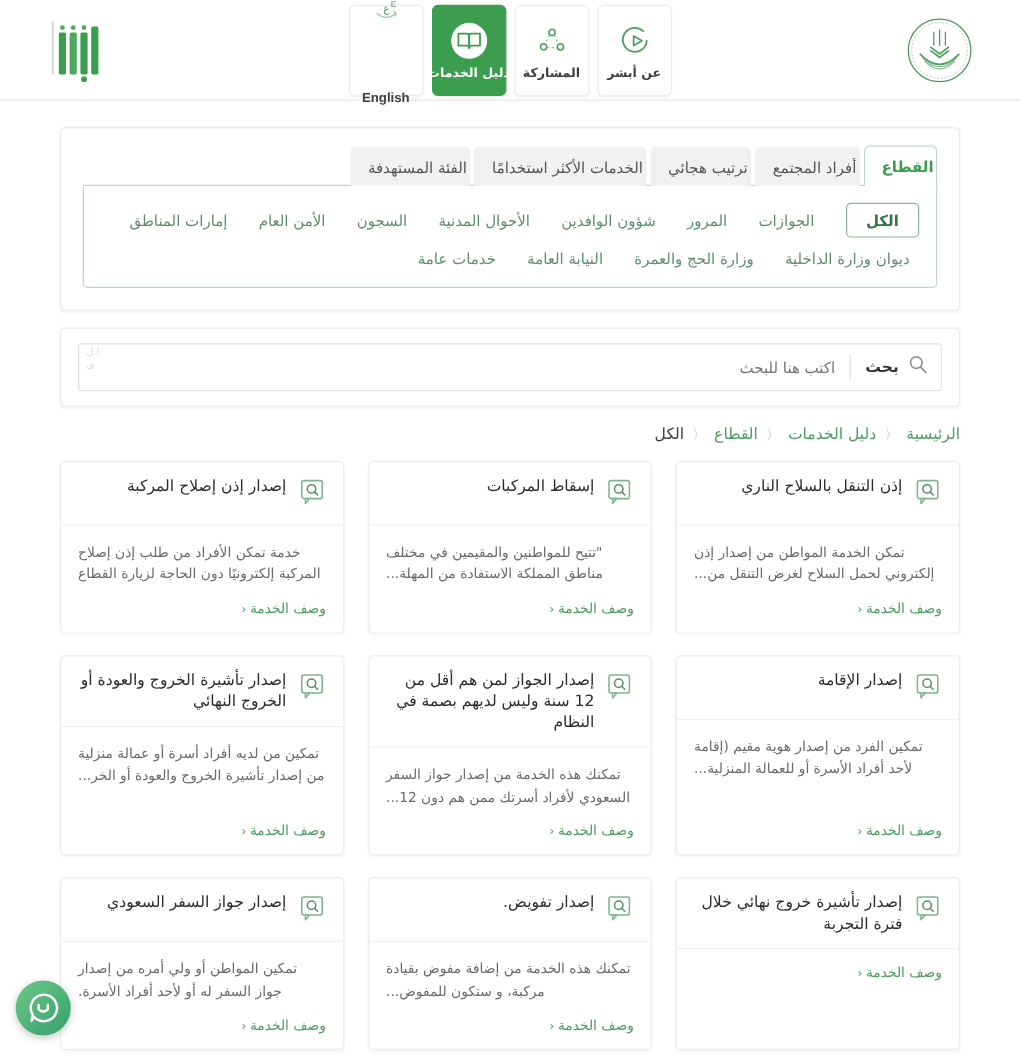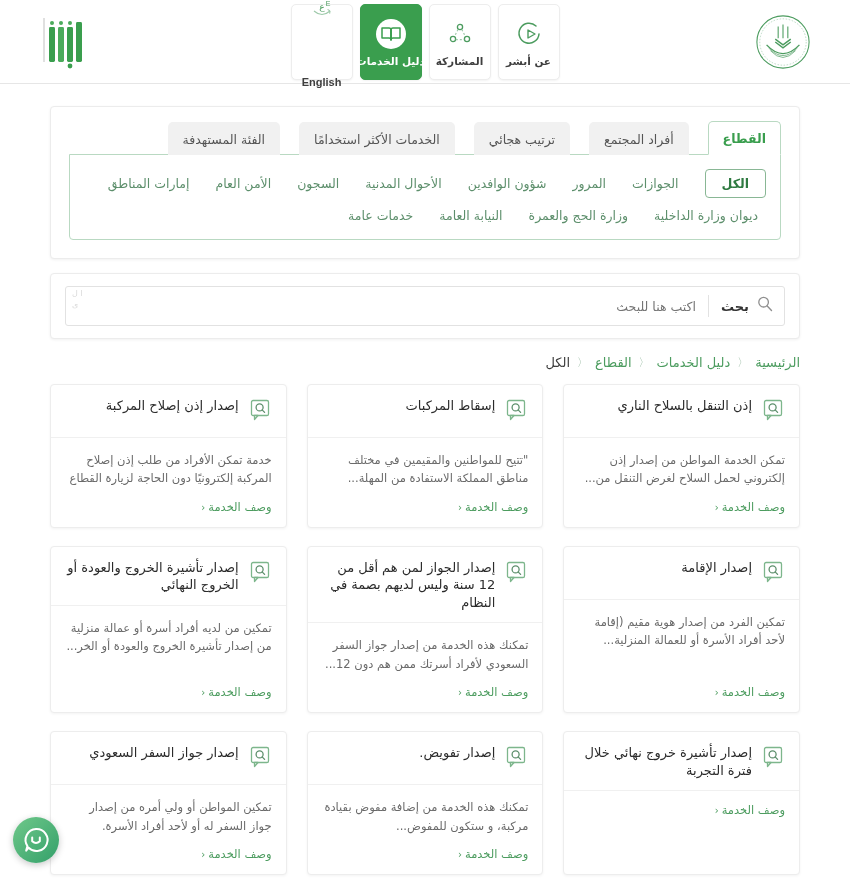--- a/index.html
+++ b/index.html
@@ -78,27 +78,26 @@
     align-items: flex-end;
     gap: 3px;
     margin-bottom: -1px;
     position: relative;
     z-index: 3;
   }
   .tab {
     background: #f1f1f1;
     color: #555555;
     font-size: 12.5px;
-    padding: 9px 14px 8px 14px;
+    padding: 9px 2px 8px 14px;
     border-radius: 5px 5px 0 0;
     cursor: pointer;
     white-space: nowrap;
     border: 1px solid transparent;
     border-bottom: none;
-    margin-left: 16px;
   }
   .tab.active {
     background: #ffffff;
     color: #3a9e4e;
     font-weight: 700;
     border: 1px solid #b9d9c2;
     border-bottom: 1px solid #ffffff;
   }
 
   .sector-panel {
@@ -229,21 +228,21 @@
     text-align: right;
   }
   .card-body {
     padding: 13px 14px 0 14px;
     flex: 1;
   }
   .card-desc {
     font-size: 11.5px;
     color: #6a6a6a;
     line-height: 1.6;
-    text-align: right;
+    text-align: left;
   }
   .card-foot {
     padding: 8px 14px 12px 14px;
     text-align: right;
   }
   .card-link {
     font-size: 11.5px;
     color: #4c9c5f;
     cursor: pointer;
     white-space: nowrap;

